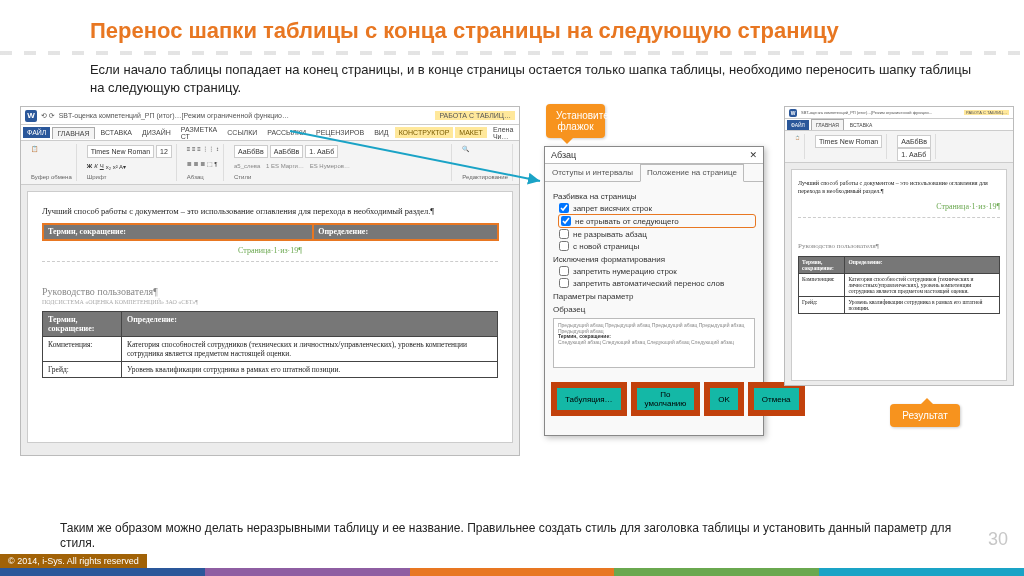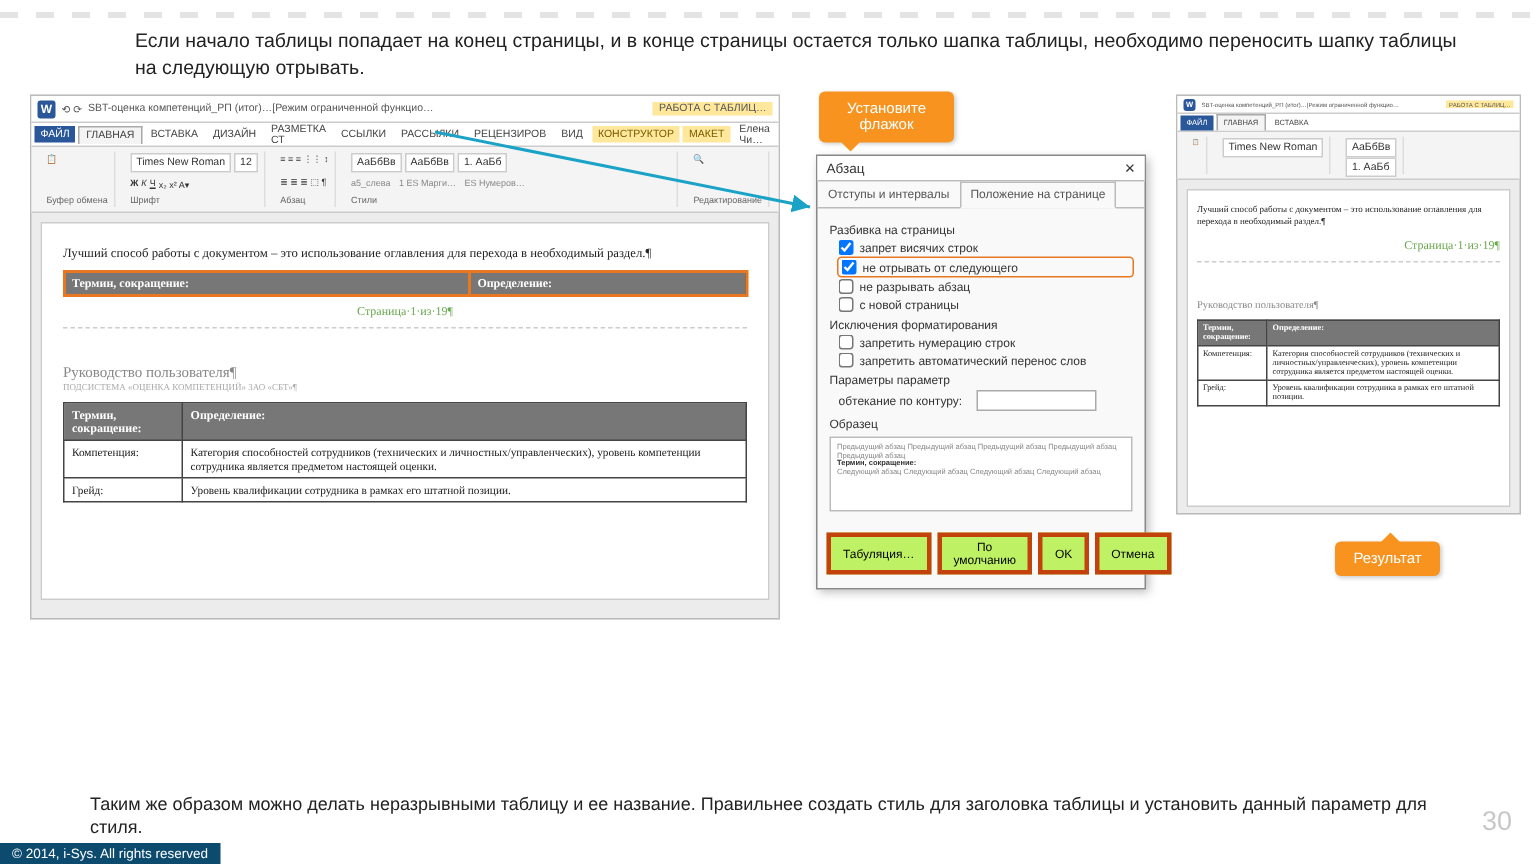--- a/index.html
+++ b/index.html
@@ -108,21 +108,21 @@
   .dlg-sect { font-size: 8px; margin: 4px 0 2px; color: #333; }
   .chk { display: flex; align-items: center; gap: 4px; margin: 2px 0 2px 6px; }
   .chk input { width: 10px; height: 10px; }
   .chk.hl { outline: 1.5px solid #e87722; padding: 1px 2px; border-radius: 2px; }
   .txtfield { border: 1px solid #aaa; background: #fff; height: 14px; width: 80px; margin-left: 6px; }
   .preview {
     border: 1px solid #bbb; background: #fff; height: 50px; margin: 4px 0;
     padding: 4px; font-size: 5px; color: #888; line-height: 1.1;
   }
   .dlg-btns { display: flex; justify-content: space-between; padding: 4px 6px; gap: 4px; }
-  .btn { border: 3px solid #c2410c; background: #bef264; padding: 2px 8px; font-size: 8px; }
+  .btn { border: 6px solid #c2410c; background: #14b8a6; padding: 2px 8px; font-size: 8px; }
   
   .word-right {
     right: 10px; top: 0;
     width: 230px; height: 280px;
     background: #ececec;
     font-size: 5px;
   }
   .word-right .ribbon-tabs { font-size: 5px; height: 12px; }
   .word-right .ribbon-body { height: 32px; font-size: 4px; }
   .word-right .doc-area { font-size: 6px; padding: 6px; height: calc(100% - 66px); }
@@ -131,21 +131,21 @@
   .callout {
     position: absolute;
     background: #f7931e;
     color: #fff;
     font-size: 10px;
     padding: 6px 10px;
     border-radius: 4px;
     text-align: center;
     box-shadow: 1px 1px 3px rgba(0,0,0,.2);
   }
-  .callout.c1 { left: 546px; top: -2px; width: 90px; }
+  .callout.c1 { left: 546px; top: -2px; width: 59px; }
   .callout.c2 { right: 64px; top: 298px; width: 70px; }
   .callout .tail {
     position: absolute; width: 0; height: 0;
     border: 7px solid transparent;
   }
   .callout.c1 .tail { border-top-color: #f7931e; left: 14px; bottom: -13px; }
   .callout.c2 .tail { border-bottom-color: #f7931e; left: 30px; top: -13px; }
   .arrow {
     position: absolute;
     left: 290px; top: 20px;
@@ -161,35 +161,36 @@
     position: absolute; right: 16px; bottom: 26px;
     color: #c7c7c7; font-size: 18px; margin-left: 16px;
   }
   .footer-stripe {
     position: absolute; left: 0; bottom: 0; right: 0; height: 8px;
     display: flex;
   }
   .footer-stripe div { flex: 1; }
   .copyright {
     position: absolute; left: 0; bottom: 8px;
-    background: #0c4a6e; color: #fff; font-size: 9px;
+    background: #a16207; color: #fff; font-size: 9px;
     padding: 2px 8px;
   }
   .w-icon {
     width: 12px; height: 12px; background:#2a579a; color:#fff;
     display:inline-flex; align-items:center; justify-content:center;
     font-size:8px; font-weight:bold; border-radius:2px;
   }
 </style>
 </head>
 <body>
 
 <div class="slide">
+  <div class="title">Перенос шапки таблицы с конца страницы на следующую страницу</div>
   <div class="dashes"></div>
-  <div class="intro">Если начало таблицы попадает на конец страницы, и в конце страницы остается только шапка таблицы, необходимо переносить шапку таблицы на следующую отрывать.</div>
+  <div class="intro">Если начало таблицы попадает на конец страницы, и в конце страницы остается только шапка таблицы, необходимо переносить шапку таблицы на следующую страницу.</div>
 
   <div class="content">
 
     <div class="panel word-left">
       <div class="word-titlebar">
         <span class="w-icon">W</span>
         <span>⟲ ⟳</span>
         <span>SBT-оценка компетенций_РП (итог)…[Режим ограниченной функцио…</span>
         <span style="margin-left:auto;background:#ffe89b;padding:1px 4px">РАБОТА С ТАБЛИЦ…</span>
       </div>
@@ -315,24 +316,20 @@
         <div class="dlg-sect">Исключения форматирования</div>
         <label class="chk">
             <input type="checkbox" style="">
             <span>запретить нумерацию строк</span>
           </label>
         <label class="chk">
             <input type="checkbox" style="">
             <span>запретить автоматический перенос слов</span>
           </label>
         <div class="dlg-sect">Параметры параметр</div>
-        <div class="chk">
-            <span>обтекание по контуру:</span>
-            <div class="txtfield"></div>
-          </div>
         <div class="dlg-sect">Образец</div>
         <div class="preview">
           Предыдущий абзац Предыдущий абзац Предыдущий абзац Предыдущий абзац Предыдущий абзац<br>
           <b style="color:#333">Термин, сокращение:</b><br>
           Следующий абзац Следующий абзац Следующий абзац Следующий абзац
         </div>
       </div>
       <div class="dlg-btns">
         <button class="btn">Табуляция…</button>
         <button class="btn">По умолчанию</button>

